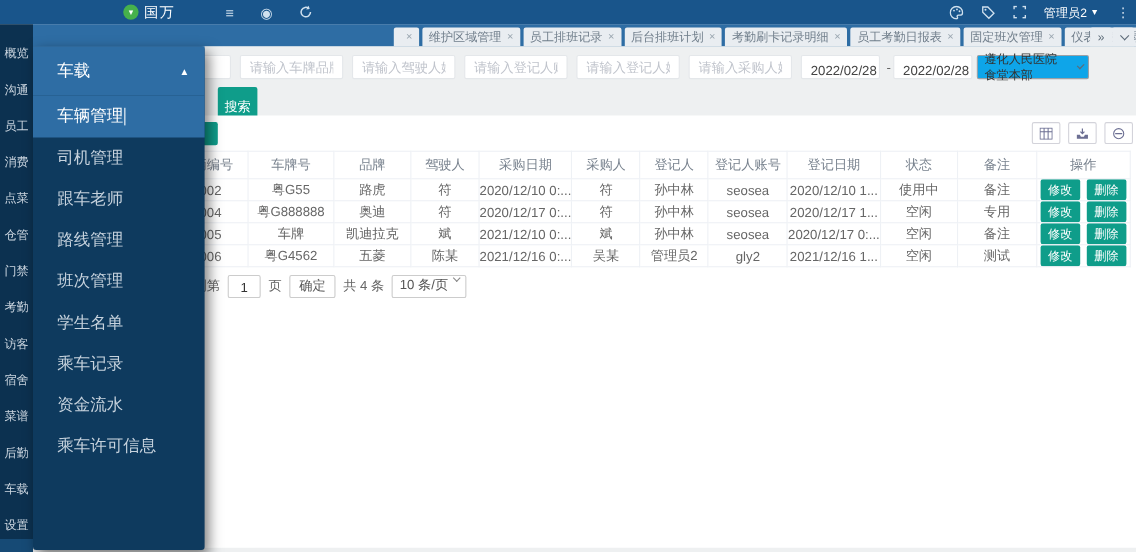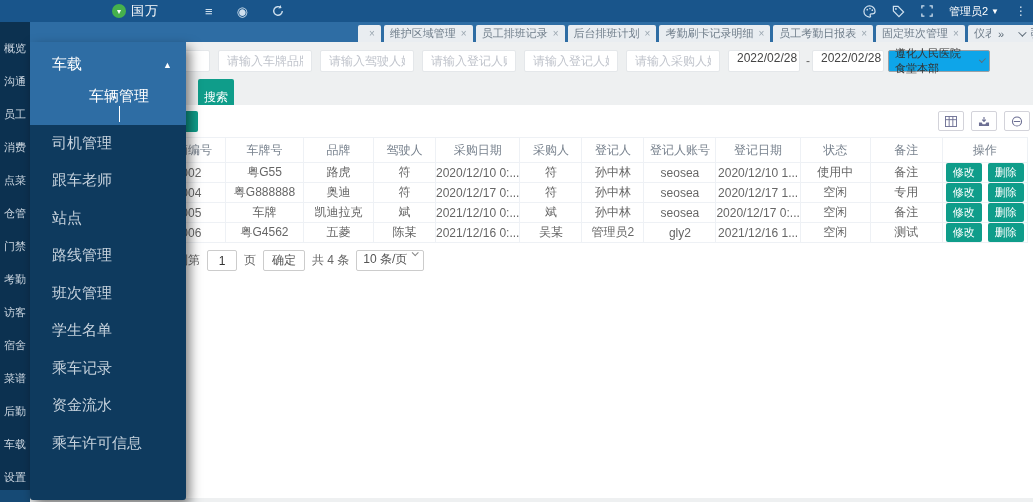--- a/index.html
+++ b/index.html
@@ -35,28 +35,28 @@
   .side-items { display:flex; flex-direction:column; padding-top:10px; }
   .side-item { height:33px; display:flex; align-items:center; justify-content:center; font-size:11px; color:#ccd6e0; cursor:pointer; letter-spacing:0; }
   .side-collapse { position:absolute; bottom:0; left:0; width:30px; height:12px; background:#164識; background:#164a75; }
 
   
   .flyout { position:absolute; left:30px; top:42px; width:156px; height:458px; background:#0e3a5e; border-radius:0 3px 3px 3px; box-shadow:4px 5px 12px rgba(0,0,0,.5); z-index:9; }
   .fly-header { height:45px; background:#2e6da4; color:#fff; font-size:15px; display:flex; align-items:center; padding:0 14px 0 22px; cursor:pointer; }
   .fly-arrow { margin-left:auto; font-size:9px; color:#fff; }
   .fly-item { height:37.5px; display:flex; align-items:center; padding-left:22px; font-size:15px; color:#c6d2dd; cursor:pointer; }
   .fly-item.dim { background:#0a2c49; }
-  .fly-item.active { background:#2e6da4; color:#fff;flex-direction:column; }
+  .fly-item.active { background:#2e6da4; color:#fff; }
   .text-cursor { width:1px; height:16px; background:#fff; margin-left:1px; }
 
   
   .main { position:absolute; left:30px; top:42px; width:1003px; height:460px; background:#eef0f1; z-index:1; }
   .f-input { position:absolute; top:8px; height:22px; background:#fff; border:1px solid #e4e7ea; border-radius:2px; font-size:12px; color:#333; padding:0 8px; font-family:inherit; }
   .f-input::placeholder { color:#c0c4cc; }
-  .datebox { position:absolute; top:8px; height:22px; background:#fff; border:1px solid #e4e7ea; border-radius:2px; display:flex; align-items:flex-start; font-size:12px; color:#444; padding:0 5px 0 8px; gap:4px; }
+  .datebox { position:absolute; top:8px; height:22px; background:#fff; border:1px solid #e4e7ea; border-radius:2px; display:flex; align-items:flex-end; font-size:12px; color:#444; padding:0 5px 0 8px; gap:4px; }
   .datebox .dv { flex:1; }
   .date-dash { position:absolute; top:8px; height:22px; display:flex; align-items:center; font-size:12px; color:#666; }
   .selbox { position:absolute; top:8px; height:22px; background:#0ea5e9; border:1px solid #9aa0a6; border-radius:2px; display:flex; align-items:center; font-size:11px; color:#333; padding:0 6px; gap:16px; cursor:pointer; }
   .btn-search { position:absolute; left:168px; top:37px; width:36px; height:36px; background:#0f9d8a; color:#fff; border:none; border-radius:2px; font-size:12px; cursor:pointer; font-family:inherit; }
 
   .card { position:absolute; left:6px; top:63px; width:1019px; height:393px; background:#fff; border-radius:2px; }
   .btn-add { position:absolute; left:114px; top:6px; width:48px; height:21px; background:#0f9d8a; border:none; border-radius:2px; cursor:pointer; }
   .card-tools { position:absolute; right:25px; top:6px; display:flex; gap:7px; }
   .tool { width:26px; height:20px; border:1px solid #d3d3da; border-radius:2px; background:#fff; display:flex; align-items:center; justify-content:center; color:#6c6f93; cursor:pointer; }
 
@@ -345,23 +345,20 @@
           <span>车辆管理</span>
           <span class="text-cursor"></span>
         </div>
         <div class="fly-item">
           <span>司机管理</span>
         </div>
         <div class="fly-item">
           <span>跟车老师</span>
         </div>
         <div class="fly-item">
-          <span>站点</span>
-        </div>
-        <div class="fly-item">
           <span>路线管理</span>
         </div>
         <div class="fly-item">
           <span>班次管理</span>
         </div>
         <div class="fly-item">
           <span>学生名单</span>
         </div>
         <div class="fly-item">
           <span>乘车记录</span>

